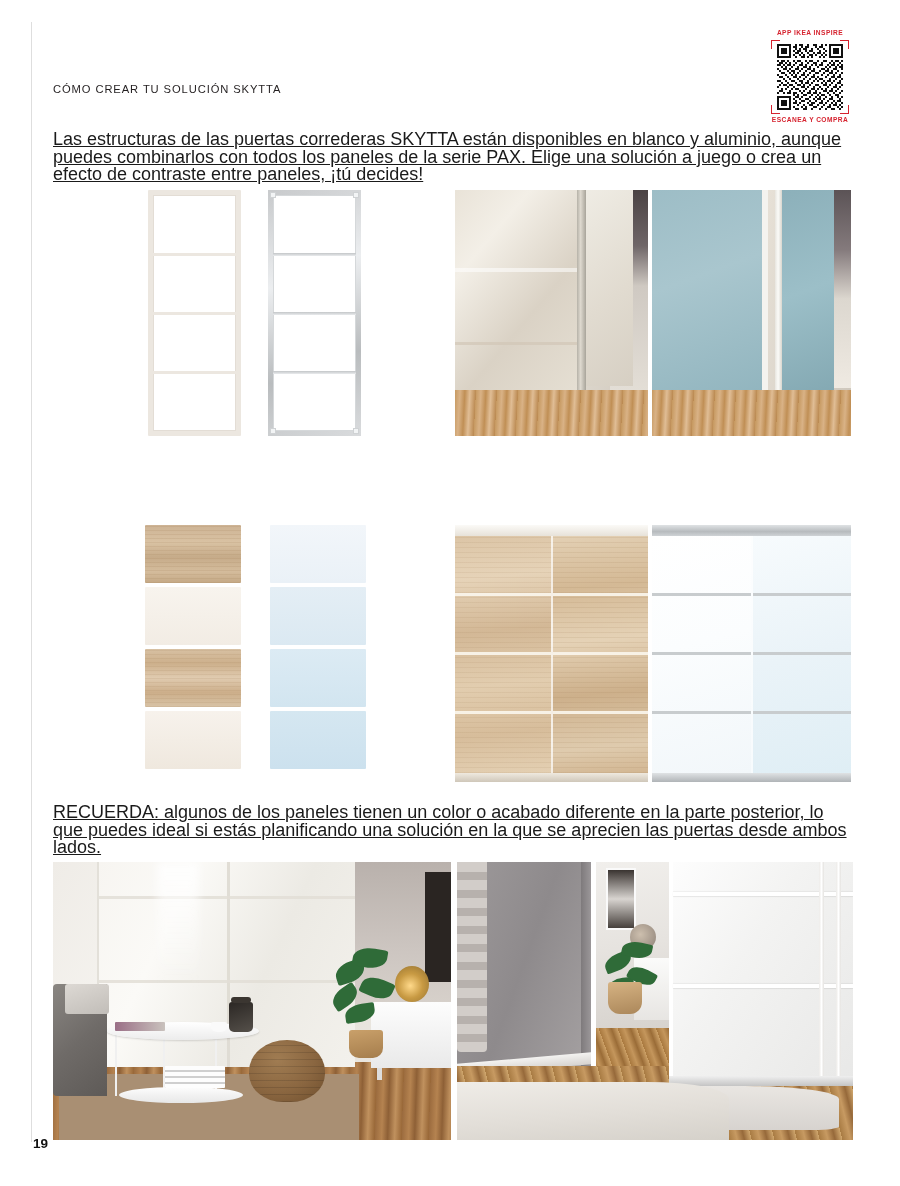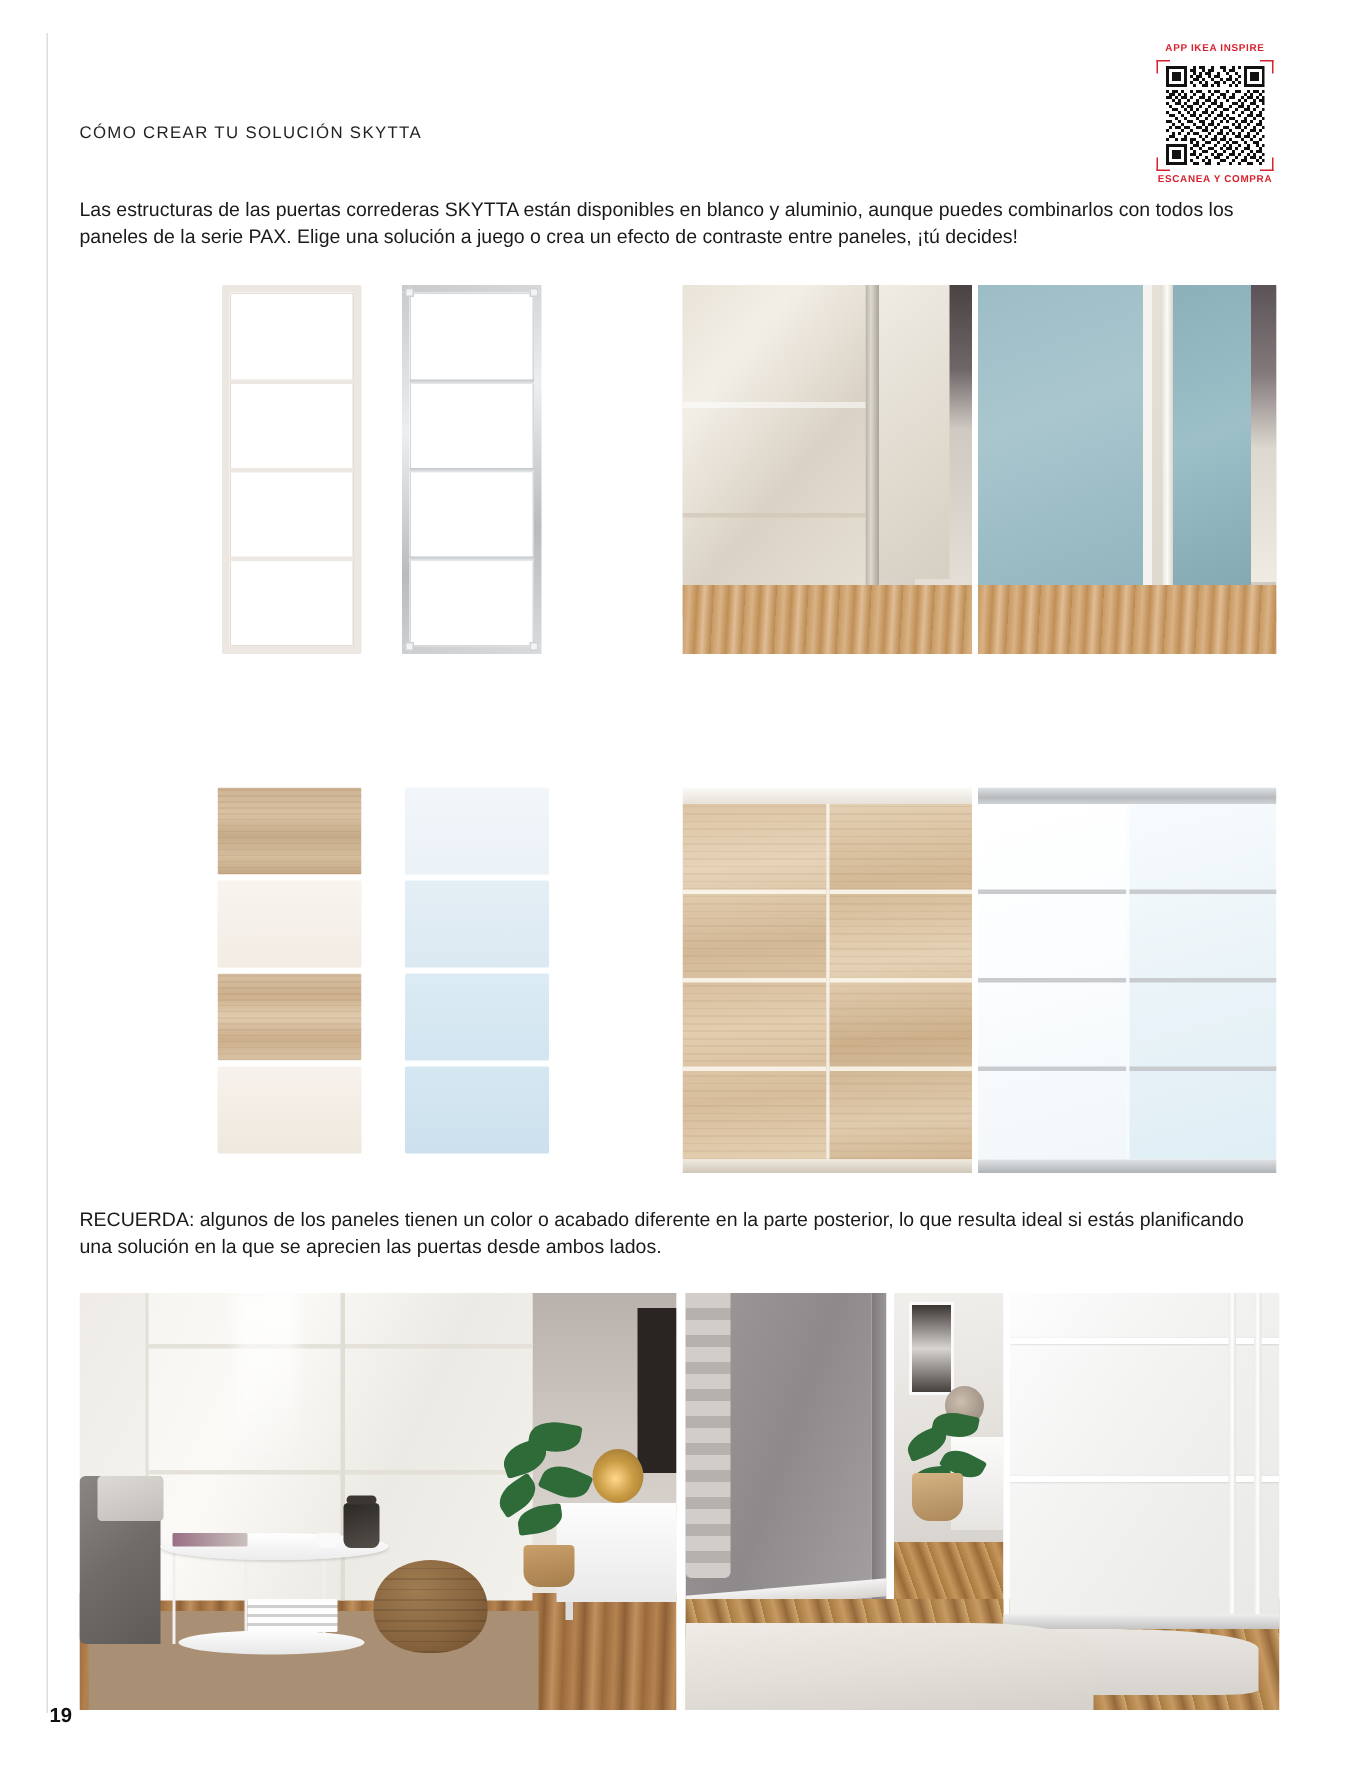--- a/index.html
+++ b/index.html
@@ -95,23 +95,24 @@
     color: #111111;
     letter-spacing: -0.2px;
     white-space: nowrap;
   }
 
   
   .para {
     position: absolute;
     left: 53px;
     width: 800px;
-    font-size: 13px;
+    font-size: 18px;
     line-height: 17.5px;
     color: #1a1a1a;
+    text-decoration: underline;
   }
   #para-intro  { top: 131px; }
   #para-panels { top: 469px; }
   #para-remember { top: 804px; }
 
   
   .row { position: absolute; }
 
   
   #row-frames { left: 0; top: 190px; width: 900px; height: 255px; }
@@ -942,21 +943,21 @@
             <span class="ward-div v1"></span>
             <span class="ward-div v2"></span>
             <span class="ward-div v3"></span>
           </div>
         </div>
         <div class="ward-base alu"></div>
       </div>
     </div>
   </div>
 
-  <p class="para" id="para-remember">RECUERDA: algunos de los paneles tienen un color o acabado diferente en la parte posterior, lo que resulta ideal si estás planificando una solución en la que se aprecien las puertas desde ambos lados.</p>
+  <p class="para" id="para-remember">RECUERDA: algunos de los paneles tienen un color o acabado diferente en la parte posterior, lo que puedes ideal si estás planificando una solución en la que se aprecien las puertas desde ambos lados.</p>
 
   <div class="row" id="row-rooms">
 
     <div id="room-left">
       <div class="lr-wall"></div>
       <div class="lr-right-wall"></div>
       <div class="lr-tv"></div>
       <div class="lr-floor"></div>
       <div class="lr-doors">
         <span class="seamv s1"></span>

